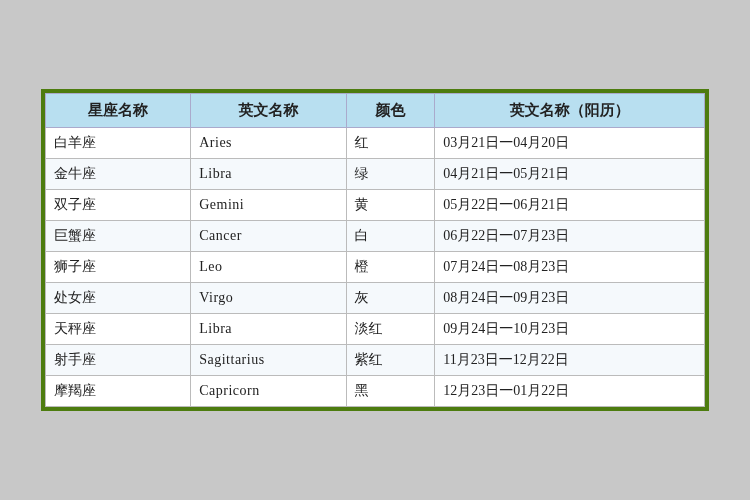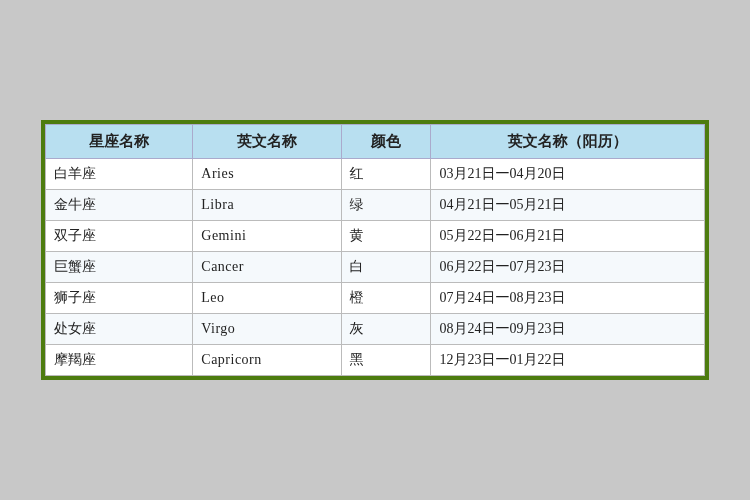--- a/index.html
+++ b/index.html
@@ -97,20 +97,32 @@
           <td>橙</td>
           <td>07月24日一08月23日</td>
         </tr>
         <tr>
           <td>处女座</td>
           <td>Virgo</td>
           <td>灰</td>
           <td>08月24日一09月23日</td>
         </tr>
         <tr>
+          <td>天秤座</td>
+          <td>Libra</td>
+          <td>淡红</td>
+          <td>09月24日一10月23日</td>
+        </tr>
+        <tr>
+          <td>射手座</td>
+          <td>Sagittarius</td>
+          <td>紫红</td>
+          <td>11月23日一12月22日</td>
+        </tr>
+        <tr>
           <td>摩羯座</td>
           <td>Capricorn</td>
           <td>黑</td>
           <td>12月23日一01月22日</td>
         </tr>
       </tbody>
   </table>
 </div>
 
 </body></html>

